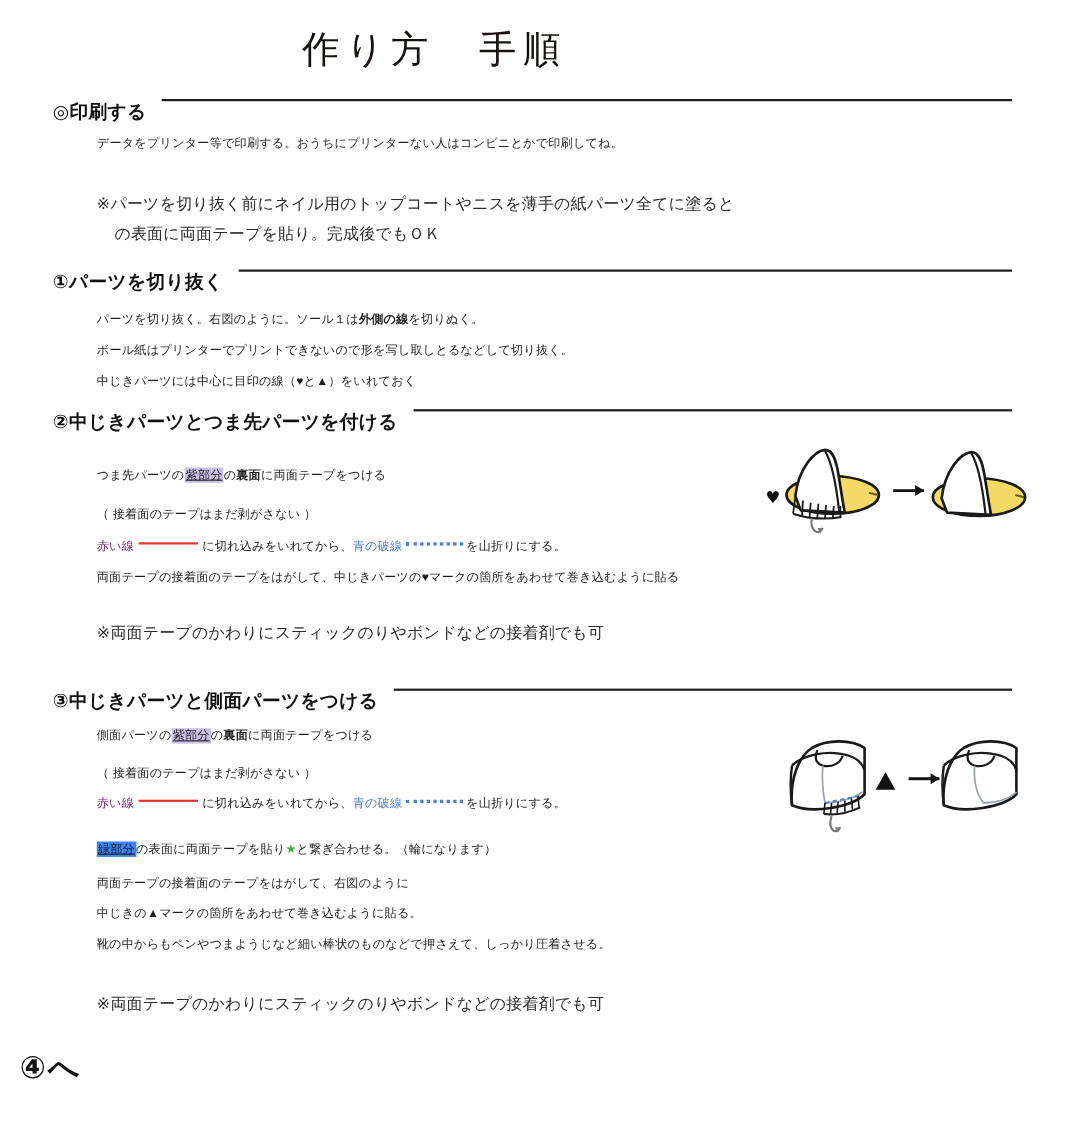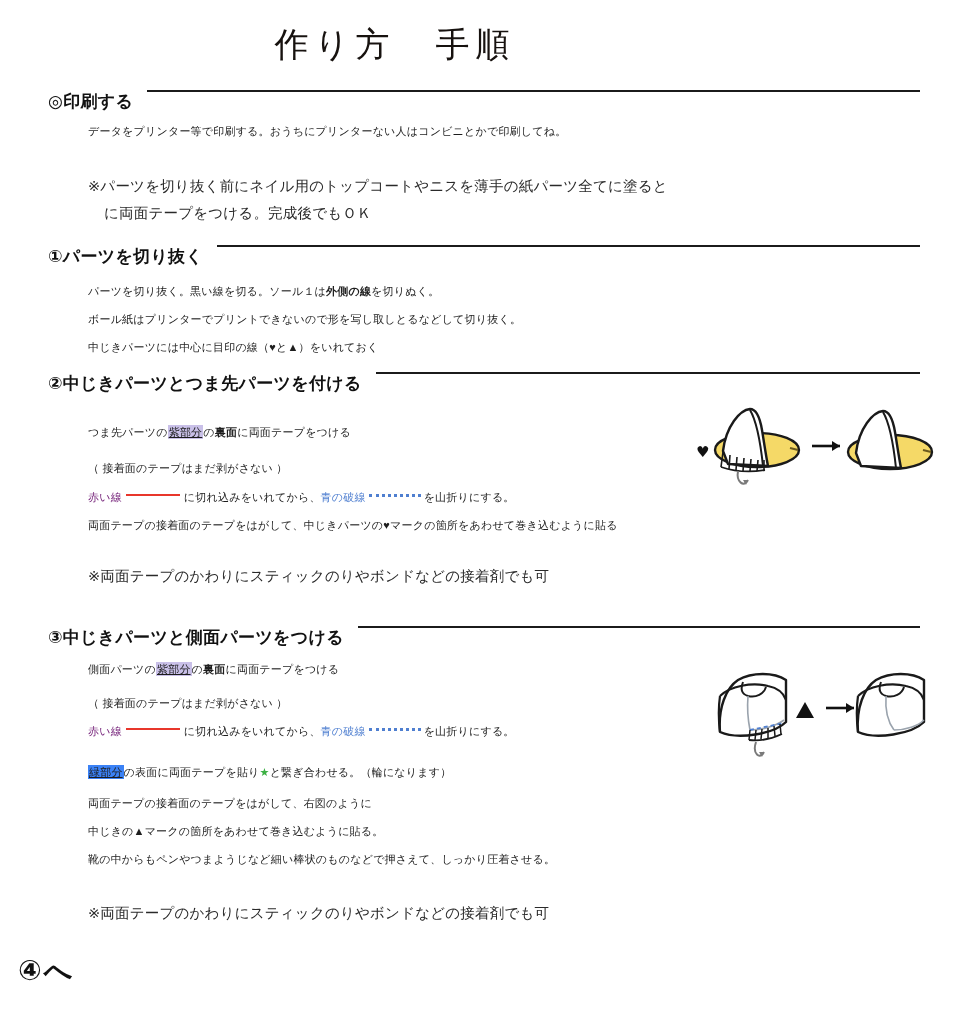--- a/index.html
+++ b/index.html
@@ -128,29 +128,29 @@
 
 <div class="page-title">作り方　手順</div>
 
 <div class="section-head" style="top:90px;">
   <span class="sh-label">◎印刷する</span>
   <span class="sh-rule"></span>
 </div>
 
 <div class="body-line" style="top:124px;">データをプリンター等で印刷する。おうちにプリンターない人はコンビニとかで印刷してね。</div>
 <div class="body-line note" style="top:176px;">※パーツを切り抜く前にネイル用のトップコートやニスを薄手の紙パーツ全てに塗ると</div>
-<div class="body-line note indent" style="top:203px;">に両面テープをつける。完成後でもＯＫ</div>
+<div class="body-line note indent" style="top:203px;">の表面に両面テープを貼り。完成後でもＯＫ</div>
 
 <div class="section-head" style="top:245px;">
   <span class="sh-label">①パーツを切り抜く</span>
   <span class="sh-rule"></span>
 </div>
 
 <div class="body-line" style="top:284px;">
-  <span>パーツを切り抜く。黒い線を切る。ソール１は</span><span class="b">外側の線</span><span>を切りぬく。</span>
+  <span>パーツを切り抜く。右図のように。ソール１は</span><span class="b">外側の線</span><span>を切りぬく。</span>
 </div>
 <div class="body-line" style="top:312px;">ボール紙はプリンターでプリントできないので形を写し取しとるなどして切り抜く。</div>
 <div class="body-line" style="top:340px;">中じきパーツには中心に目印の線（♥と▲）をいれておく</div>
 
 <div class="section-head" style="top:372px;">
   <span class="sh-label">②中じきパーツとつま先パーツを付ける</span>
   <span class="sh-rule"></span>
 </div>
 
 <div class="body-line" style="top:425px;">

